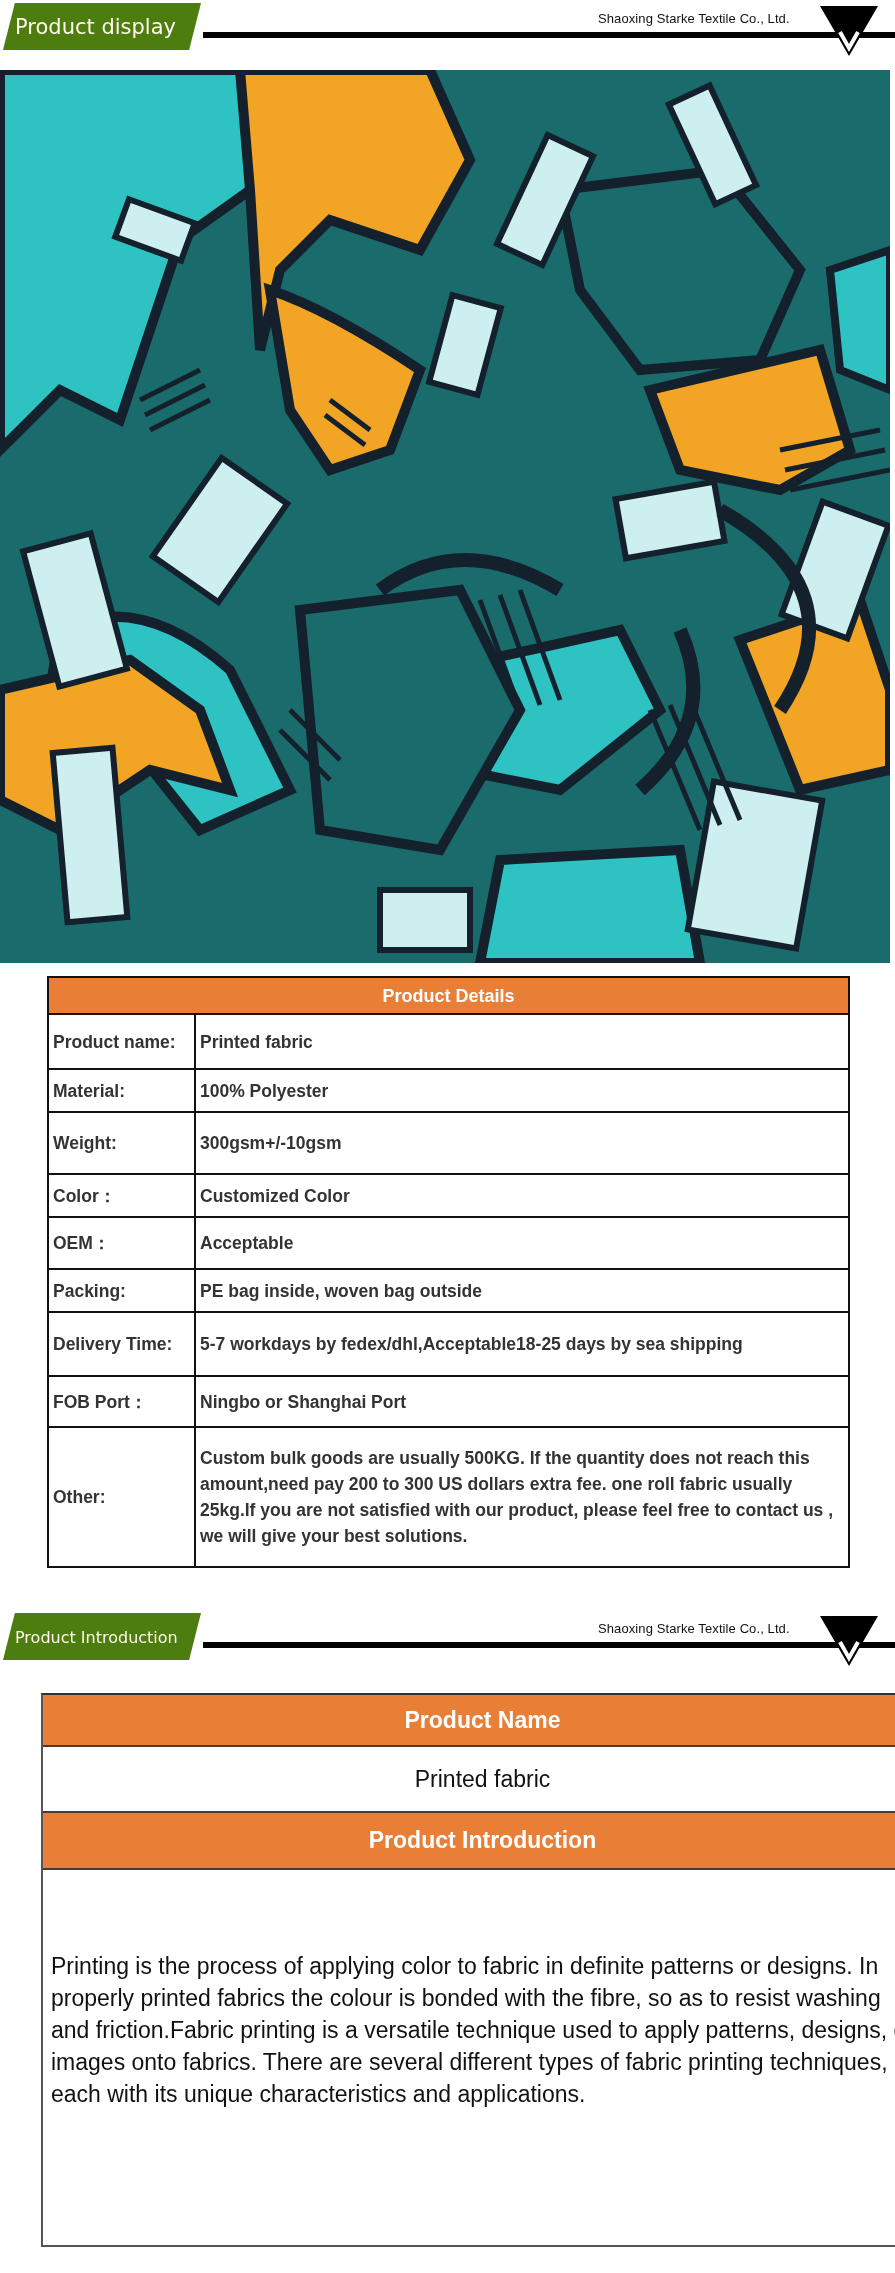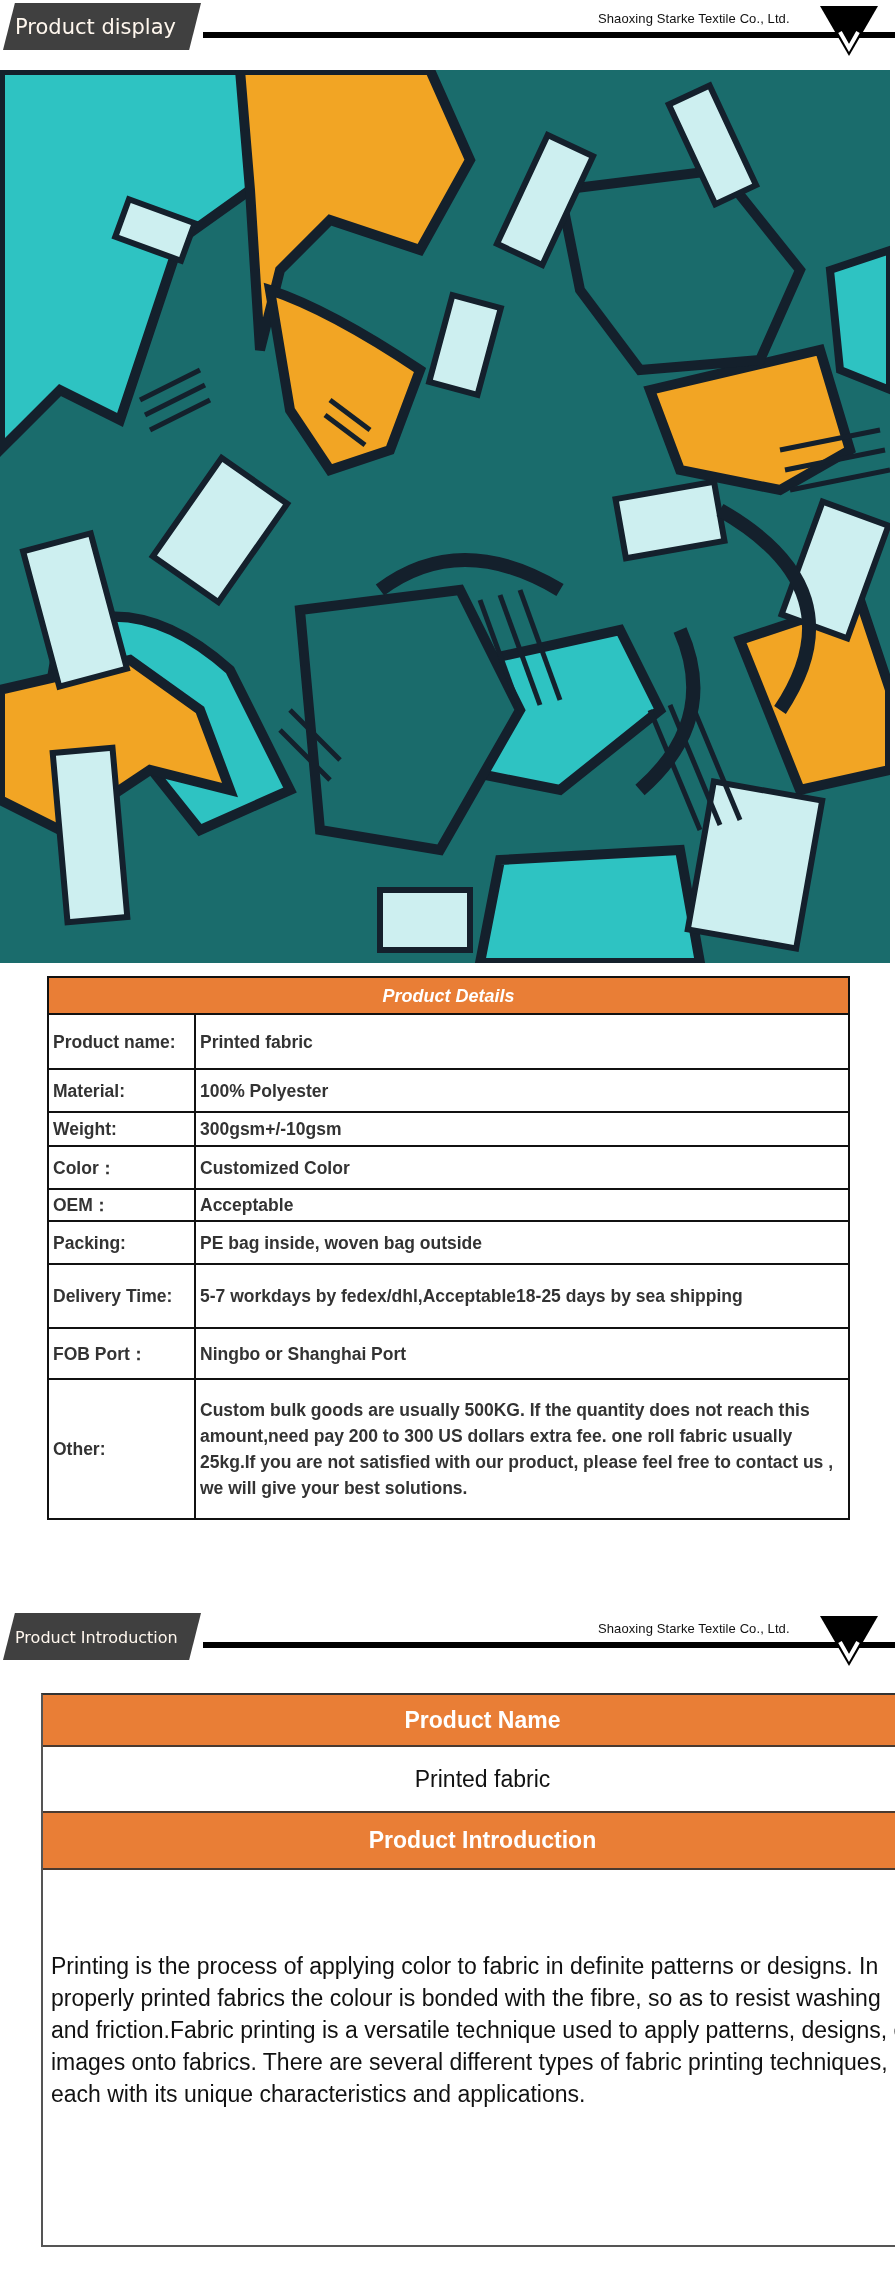--- a/index.html
+++ b/index.html
@@ -3,21 +3,21 @@
   <meta charset="utf-8">
   <style>
     * { box-sizing: border-box; margin: 0; padding: 0; }
     html, body { width: 895px; height: 2273px; background: #ffffff; overflow: hidden; }
     body { position: relative; font-family: "Liberation Sans", sans-serif; color: #2b2b2b; }
 
     
     .banner { position: absolute; left: 0; width: 895px; height: 60px; }
     .banner .tag {
       position: absolute; left: 3px; top: 3px; width: 198px; height: 47px;
-      background: #404040;
+      background: #4d7c0f;
       clip-path: polygon(6% 0, 100% 0, 94% 100%, 0 100%);
     }
     .banner .tag span {
       position: absolute; left: 12px; top: 50%; transform: translateY(-50%);
       color: #fff7ee; font-family: "DejaVu Sans", sans-serif; white-space: nowrap;
     }
     .banner .rule {
       position: absolute; left: 203px; right: 0; top: 32px; height: 6px; background: #000;
     }
     .banner .company {
@@ -30,21 +30,21 @@
     .fabric { position: absolute; left: 0; top: 70px; width: 890px; height: 893px; overflow: hidden; background: #1d6b6a; }
     .fabric svg { display: block; }
 
     
     .details {
       position: absolute; left: 47px; top: 976px; width: 803px;
       border: 2px solid #111; border-collapse: collapse;
     }
     .details .thead {
       height: 37px; background: #e97e36; color: #fff; font-weight: bold;
-      font-size: 18px; text-align: center; line-height: 37px; border-bottom: 2px solid #111; font-style: italic;
+      font-size: 18px; text-align: center; line-height: 37px; border-bottom: 2px solid #111;
     }
     .details .row { display: flex; border-bottom: 2px solid #111; }
     .details .row:last-child { border-bottom: none; }
     .details .label {
       width: 147px; border-right: 2px solid #111; padding: 0 4px;
       font-size: 17.5px; font-weight: bold; color: #333; display: flex; align-items: center; line-height: 22px;
     }
     .details .value {
       flex: 1; padding: 0 4px; font-size: 17.5px; font-weight: bold; color: #333;
       display: flex; align-items: center; line-height: 26px;
@@ -145,29 +145,29 @@
 <div class="details">
   <div class="thead">Product Details</div>
   <div class="row" style="height:55px;text-align:center;">
     <div class="label">Product name:</div>
     <div class="value">Printed fabric</div>
   </div>
   <div class="row" style="height:43px;">
     <div class="label">Material:</div>
     <div class="value">100% Polyester</div>
   </div>
-  <div class="row" style="height:34px;text-align:center;">
+  <div class="row" style="height:62px;text-align:center;">
     <div class="label">Weight:</div>
     <div class="value">300gsm+/-10gsm</div>
   </div>
   <div class="row" style="height:43px;">
     <div class="label">Color：</div>
     <div class="value">Customized Color</div>
   </div>
-  <div class="row" style="height:32px;">
+  <div class="row" style="height:52px;">
     <div class="label">OEM：</div>
     <div class="value">Acceptable</div>
   </div>
   <div class="row" style="height:43px;">
     <div class="label">Packing:</div>
     <div class="value">PE bag inside, woven bag outside</div>
   </div>
   <div class="row" style="height:64px;">
     <div class="label">Delivery Time:</div>
     <div class="value">5-7 workdays by fedex/dhl,Acceptable18-25 days by sea shipping</div>

